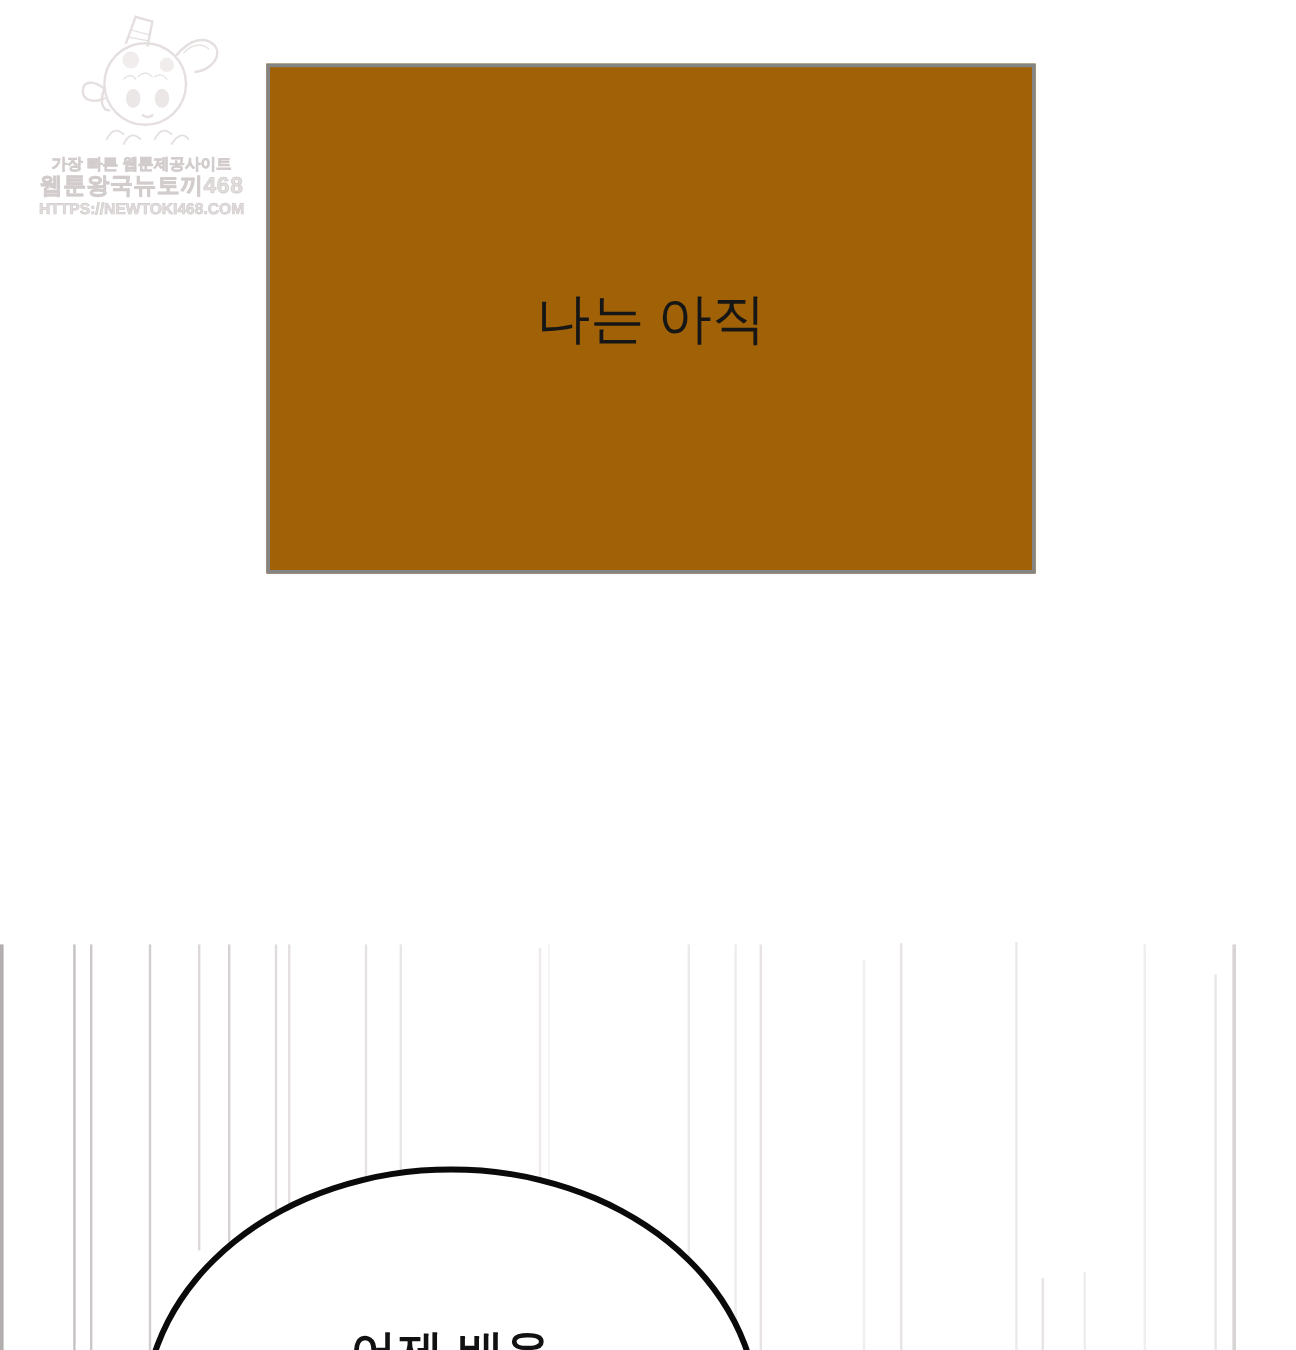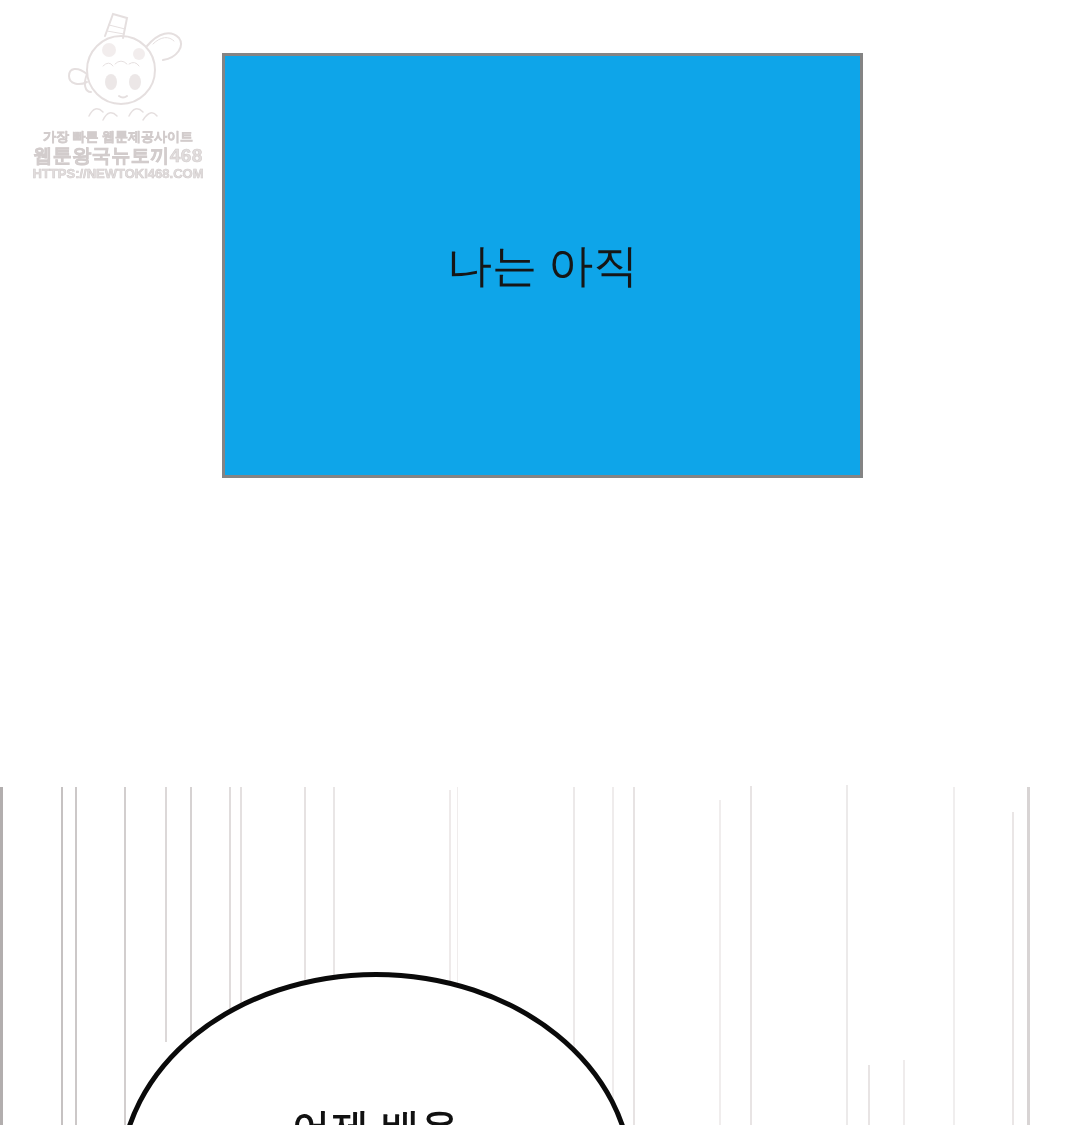--- a/index.html
+++ b/index.html
@@ -35,21 +35,21 @@
 
   
   .narration-box {
     position: absolute;
     left: 222px;
     top: 53px;
     width: 641px;
     height: 425px;
     box-sizing: border-box;
     border: 3px solid var(--panel-border, #848484);
-    background: #0ea5e9;
+    background: #a16207;
     display: flex;
     flex-direction: column;
     justify-content: center;
     align-items: center;
     gap: 27px;
   }
   .narration-line {
     font-family: "Liberation Serif", "DejaVu Serif", serif;
     font-size: 45px;
     line-height: 64px;

